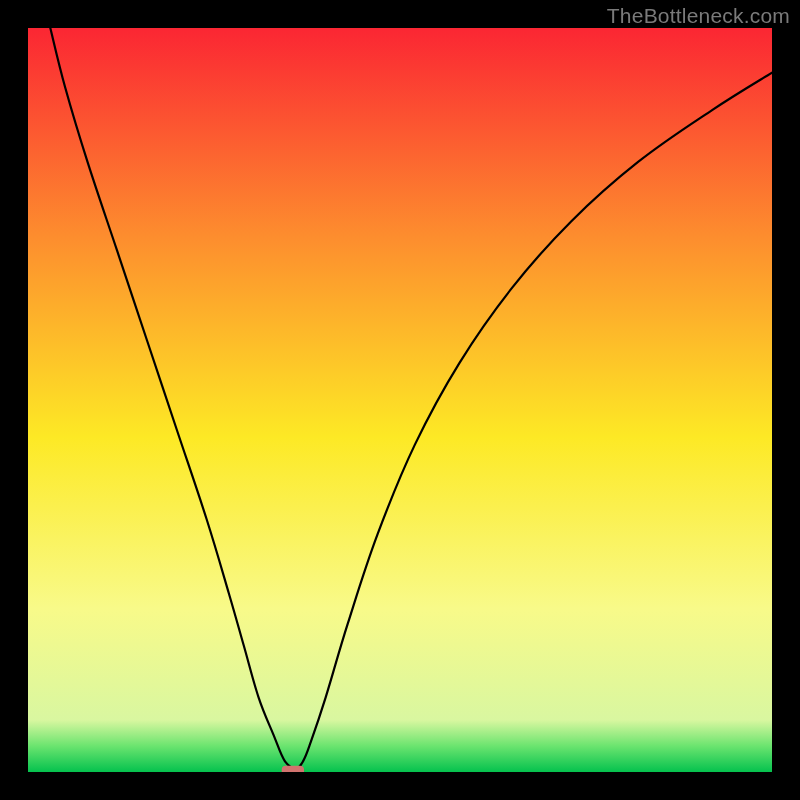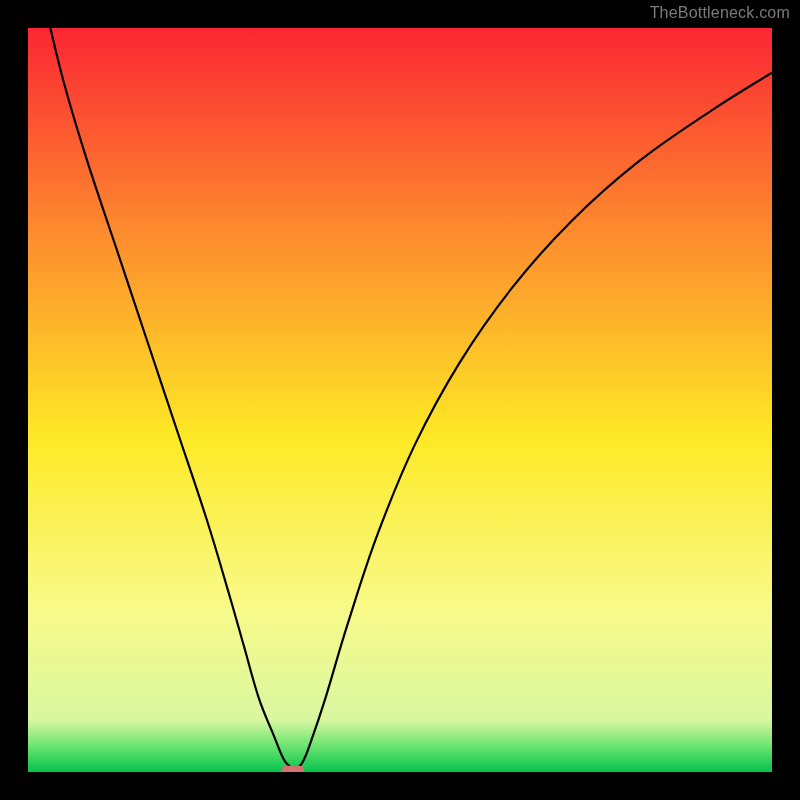--- a/index.html
+++ b/index.html
@@ -24,21 +24,21 @@
     left: 0;
     top: 0;
     width: 744px;
     height: 744px;
   }
   .watermark {
     position: absolute;
     top: 4px;
     right: 10px;
     color: #7a7a7a;
-    font-size: 16px;
+    font-size: 21px;
     font-weight: 500;
     letter-spacing: 0.2px;
     user-select: none;
   }
   svg { display: block; }
 </style>
 </head>
 <body>
 
 <div class="watermark">TheBottleneck.com</div>

